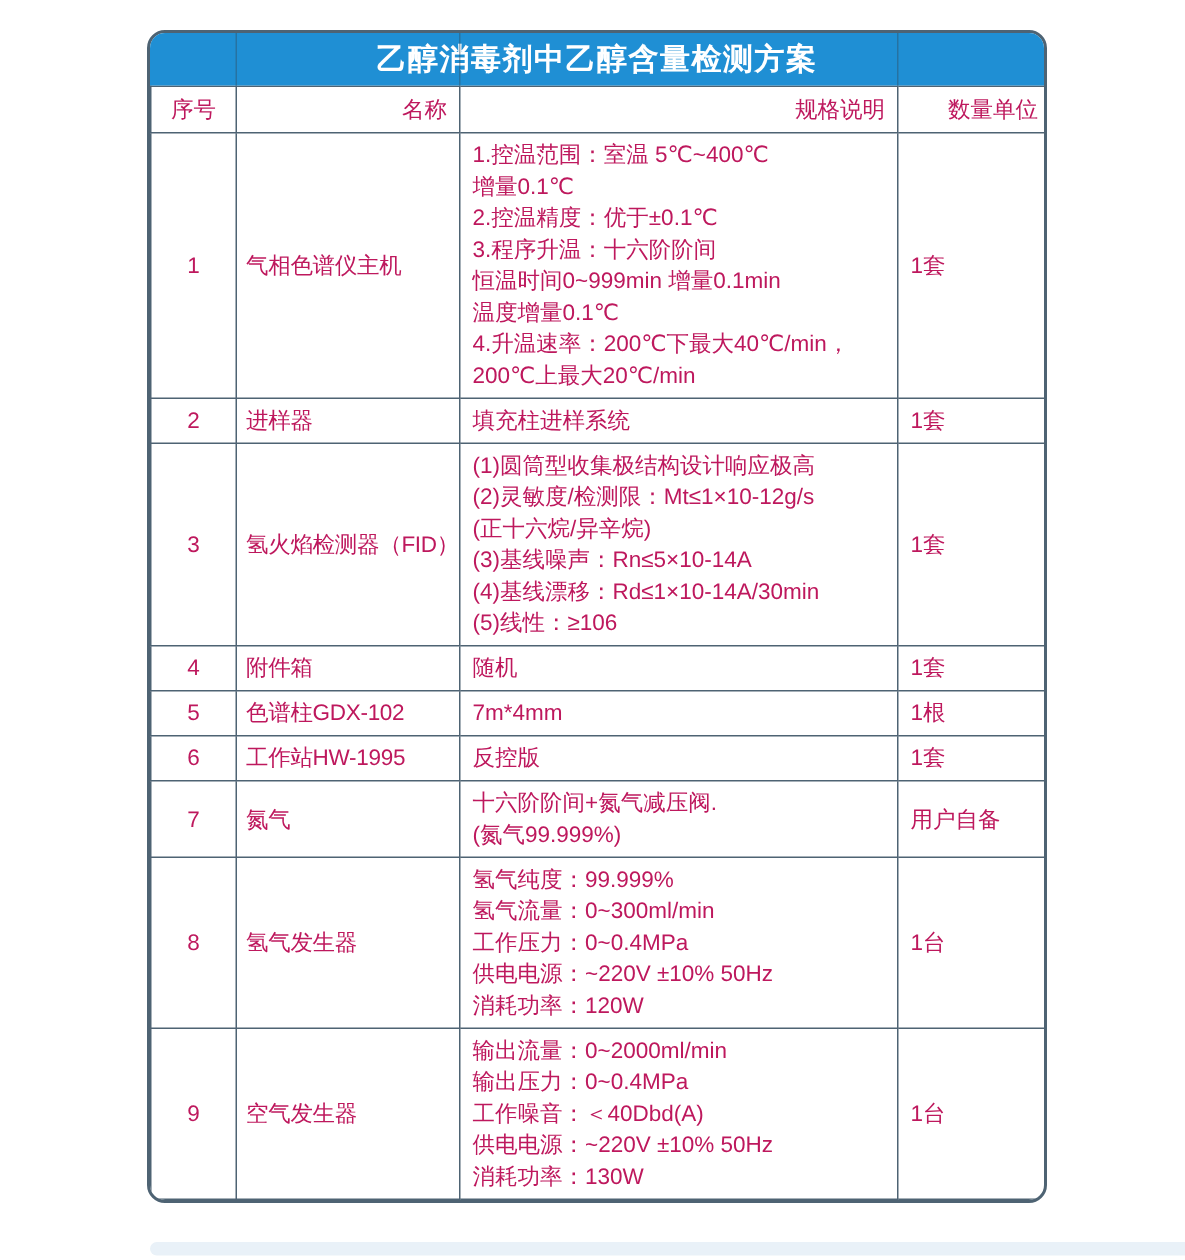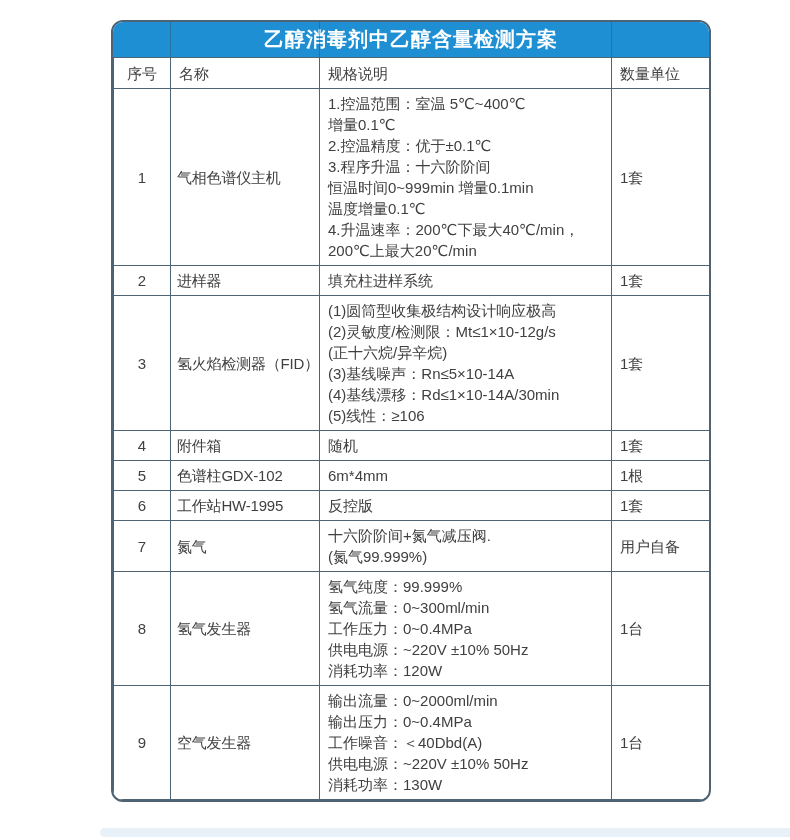--- a/index.html
+++ b/index.html
@@ -2,45 +2,45 @@
 <html><head>
 <meta charset="utf-8">
 <style>
   html,body{margin:0;padding:0;}
   body{
     width:790px;height:840px;position:relative;background:#ffffff;
     font-family:"Liberation Sans","DejaVu Sans",sans-serif;
     color:#262626;
   }
   .card{
-    position:absolute;left:111px;top:20px;width:600px;
+    position:absolute;left:98px;top:20px;width:600px;
     border:2px solid #4e6373;border-radius:12px;overflow:hidden;
     background:#ffffff;box-sizing:border-box;
   }
   .title-bar{
     position:relative;height:35px;background:#1f8fd4;
     display:flex;align-items:center;justify-content:center;
   }
   .title-bar .title-text{
     color:#ffffff;font-size:20px;font-weight:bold;letter-spacing:1px;
   }
   .title-bar .vline{
     position:absolute;top:0;bottom:0;width:1px;background:rgba(47,79,101,0.45);
   }
   .v1{left:57px;} .v2{left:206px;} .v3{left:498px;}
   table{
     border-collapse:collapse;table-layout:fixed;width:100%;
-    font-size:15px;color:#404040;
+    font-size:15px;color:#be185d;
   }
   col.c-no{width:57px;} col.c-name{width:149px;} col.c-spec{width:292px;} col.c-qty{width:102px;}
   th,td{
     border:1px solid #4e6373;vertical-align:middle;
     font-weight:normal;line-height:21px;
   }
-  th{padding:4px 8px;text-align:left;height:22px;}
+  th{padding:4px 8px;text-align:right;height:22px;}
   th.h-no{text-align:center;padding:4px 2px;}
   td{padding:4px 8px;}
   td.cell-no{text-align:center;padding:4px 2px;}
   td.cell-name{padding:4px 2px 4px 6px;white-space:nowrap;letter-spacing:-0.2px;}
   td.cell-spec{white-space:pre-line;}
   td.cell-qty{white-space:nowrap;}
   .bottom-strip{
     position:absolute;left:100px;top:828px;width:690px;height:9px;
     background:#e9f1f8;border-radius:6px 0 0 6px;
   }
@@ -103,21 +103,21 @@
         </tr>
         <tr>
           <td class="cell-no">4</td>
           <td class="cell-name">附件箱</td>
           <td class="cell-spec">随机</td>
           <td class="cell-qty">1套</td>
         </tr>
         <tr>
           <td class="cell-no">5</td>
           <td class="cell-name">色谱柱GDX-102</td>
-          <td class="cell-spec">6m*4mm</td>
+          <td class="cell-spec">7m*4mm</td>
           <td class="cell-qty">1根</td>
         </tr>
         <tr>
           <td class="cell-no">6</td>
           <td class="cell-name">工作站HW-1995</td>
           <td class="cell-spec">反控版</td>
           <td class="cell-qty">1套</td>
         </tr>
         <tr>
           <td class="cell-no">7</td>

